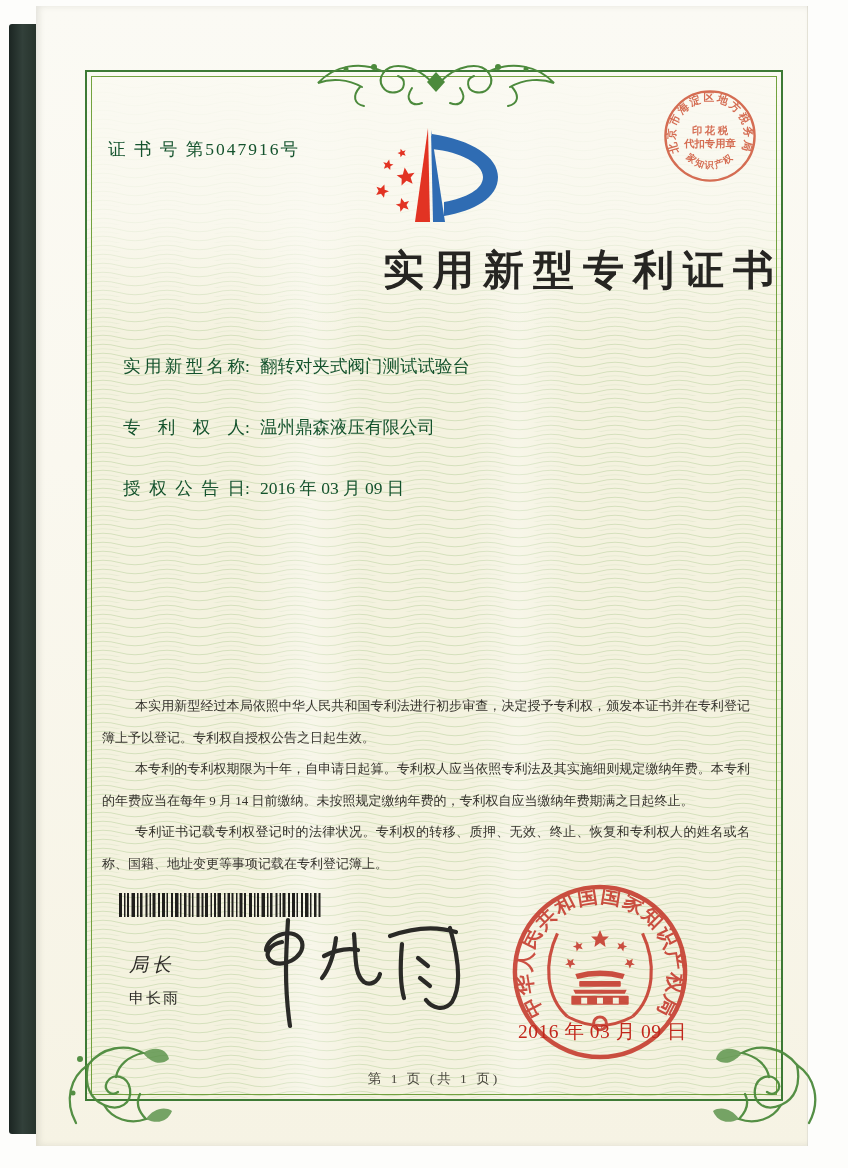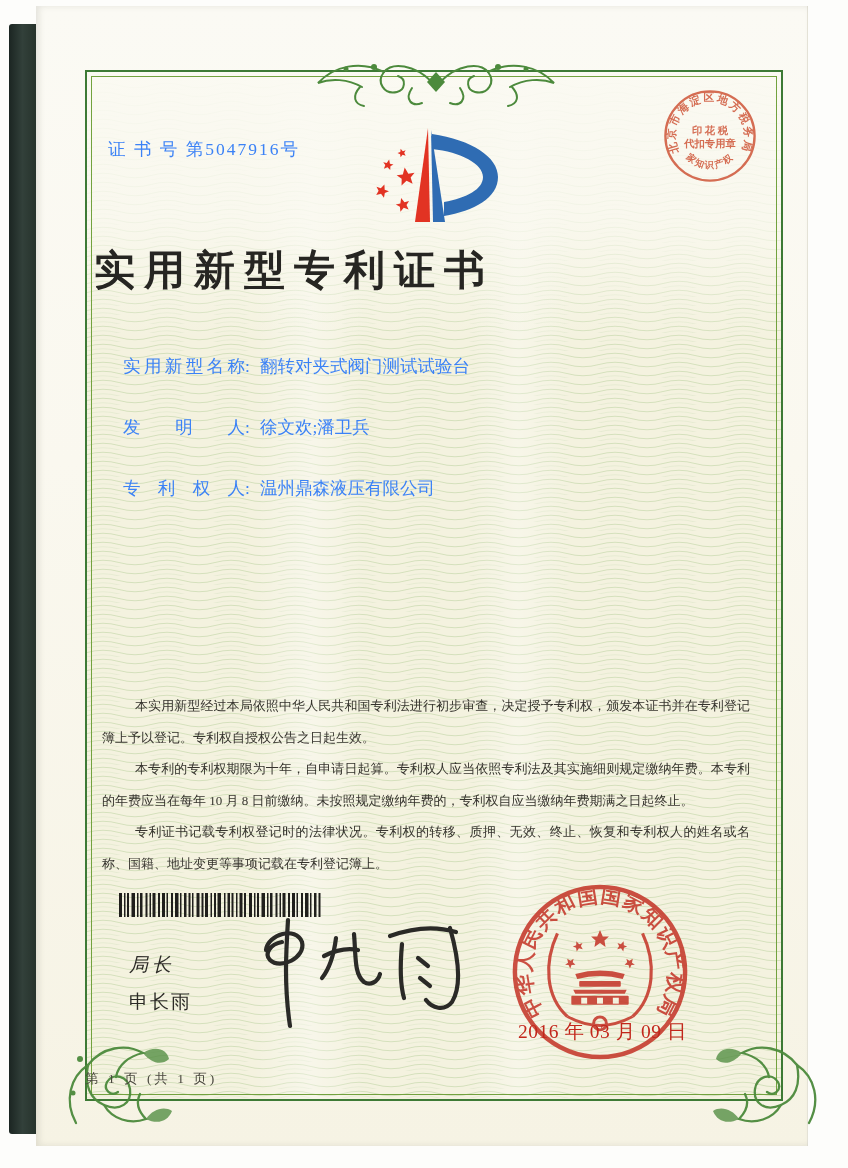--- a/index.html
+++ b/index.html
@@ -16,34 +16,34 @@
   
   .pattern{left:87px;top:72px;z-index:4;}
   .sheen{left:87px;top:72px;width:694px;height:1027px;z-index:5;pointer-events:none;
          background:
            linear-gradient(180deg,rgba(251,250,243,.95) 0%,rgba(251,250,243,.75) 14%,rgba(251,250,243,0) 26%),
            linear-gradient(90deg,rgba(255,255,255,0) 24%,rgba(255,255,255,.35) 32%,rgba(255,255,255,0) 40%,rgba(255,255,255,0) 55%,rgba(255,255,255,.3) 62%,rgba(255,255,255,0) 70%);}
   .frame-outer{left:85px;top:70px;width:698px;height:1031px;border:2px solid #3d7a35;z-index:6;box-sizing:border-box;}
   .frame-inner{left:91px;top:76px;width:686px;height:1019px;border:1.5px solid #72a23e;z-index:6;box-sizing:border-box;}
   .orn{z-index:7;}
   
-  .txt{z-index:8;color:#3b82f6;}
+  .txt{z-index:8;color:#14532d;}
   .cert-no{left:108px;top:137px;font-size:17.5px;letter-spacing:2px;}
-  .title{left:85px;top:243px;width:698px;text-align:left;font-size:41px;font-weight:700;
+  .title{left:85px;top:243px;width:698px;text-align:right;font-size:41px;font-weight:700;
          letter-spacing:9px;padding-left:9px;box-sizing:border-box;color:#262522;}
   .fields{left:123px;top:354px;width:560px;font-size:17.5px;}
   .frow{height:61px;font-family:Liberation Serif, serif;}
   .flabel{display:inline-block;width:122px;text-align:justify;text-align-last:justify;vertical-align:top;}
   .fcolon{margin-right:10px;}
   .paras{left:102px;top:690px;width:648px;font-size:13px;line-height:31.5px;text-align:justify;color:#35332d;}
   .paras p{margin:0;text-indent:33px;}
   .signer-title{left:129px;top:952px;font-size:19px;letter-spacing:4px;color:#2b2a26;font-style:italic;}
-  .signer-name{left:129px;top:989px;font-size:19px;letter-spacing:2px;color:#2b2a26;}
+  .signer-name{left:129px;top:989px;font-size:15px;letter-spacing:2px;color:#2b2a26;}
   .seal-date{left:518px;top:1018px;font-size:19.5px;color:#c2271b;letter-spacing:.5px;z-index:10;}
-  .footer{left:85px;top:1070px;width:698px;font-size:13.5px;letter-spacing:3px;color:#4a483f;}
+  .footer{left:85px;top:1070px;width:698px;text-align:center;font-size:13.5px;letter-spacing:3px;color:#4a483f;}
   .gfx{z-index:9;}
 </style>
 </head>
 <body>
 
 <div class="scan">
 
   <div class="abs ghost" style="left:300px;top:82px;width:280px;height:46px;background:radial-gradient(ellipse at center,rgba(140,140,128,.18),rgba(140,140,128,0) 70%);"></div>
   <div class="abs ghost" style="left:180px;top:192px;width:140px;height:34px;background:radial-gradient(ellipse at center,rgba(150,145,130,.15),rgba(150,145,130,0) 70%);"></div>
   <div class="abs spine"></div>
@@ -113,27 +113,27 @@
       <use href="#star" transform="translate(66,55) scale(.95) rotate(-8)"></use>
       <use href="#star" transform="translate(42,69) scale(.7) rotate(20)"></use>
       <use href="#star" transform="translate(63,83) scale(.72) rotate(-15)"></use>
     </g>
   </svg>
 
   <div class="abs txt title">实用新型专利证书</div>
 
   <div class="abs txt fields">
     <div class="frow"><span class="flabel">实用新型名称</span><span class="fcolon">:</span><span>翻转对夹式阀门测试试验台</span></div>
-    <div class="frow"><span class="flabel">发明人</span><span class="fcolon">:</span><span>徐文欢;潘卫兵</span></div>
     <div class="frow"><span class="flabel">专利权人</span><span class="fcolon">:</span><span>温州鼎森液压有限公司</span></div>
+    <div class="frow"><span class="flabel">授权公告日</span><span class="fcolon">:</span><span>2016 年 03 月 09 日</span></div>
   </div>
 
   <div class="abs txt paras">
     <p>本实用新型经过本局依照中华人民共和国专利法进行初步审查，决定授予专利权，颁发本证书并在专利登记簿上予以登记。专利权自授权公告之日起生效。</p>
-    <p>本专利的专利权期限为十年，自申请日起算。专利权人应当依照专利法及其实施细则规定缴纳年费。本专利的年费应当在每年 10 月 8 日前缴纳。未按照规定缴纳年费的，专利权自应当缴纳年费期满之日起终止。</p>
+    <p>本专利的专利权期限为十年，自申请日起算。专利权人应当依照专利法及其实施细则规定缴纳年费。本专利的年费应当在每年 9 月 14 日前缴纳。未按照规定缴纳年费的，专利权自应当缴纳年费期满之日起终止。</p>
     <p>专利证书记载专利权登记时的法律状况。专利权的转移、质押、无效、终止、恢复和专利权人的姓名或名称、国籍、地址变更等事项记载在专利登记簿上。</p>
   </div>
 
   <svg class="abs gfx" style="left:119px;top:893px;" width="210" height="24" viewBox="0 0 210 24">
       <g>
         <rect x="0" y="0" width="3" height="24" fill="#201f1c"></rect>
         <rect x="5" y="0" width="1.5" height="24" fill="#201f1c"></rect>
         <rect x="8" y="0" width="2" height="24" fill="#201f1c"></rect>
         <rect x="12.5" y="0" width="3.5" height="24" fill="#201f1c"></rect>
         <rect x="18" y="0" width="1.5" height="24" fill="#201f1c"></rect>

